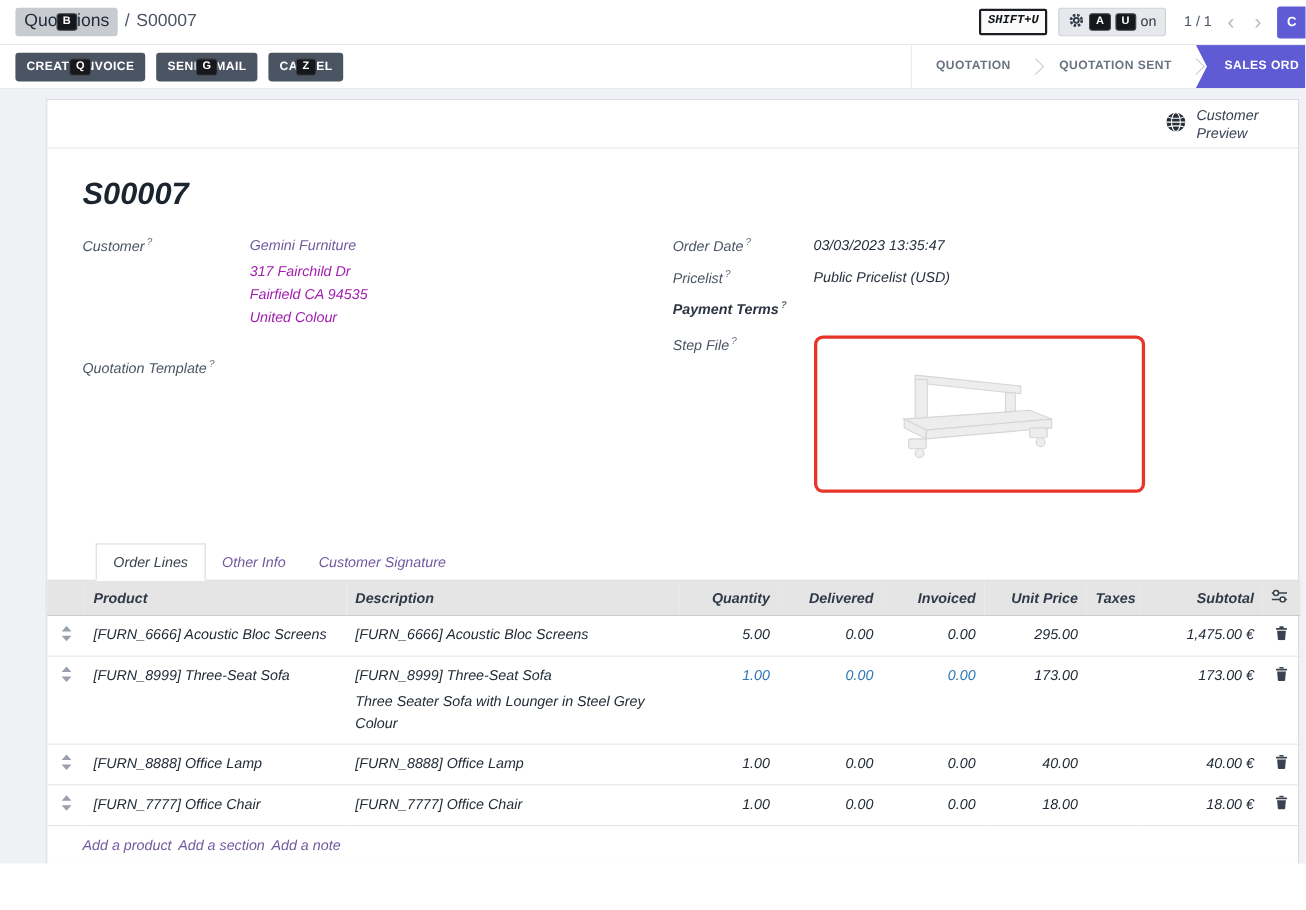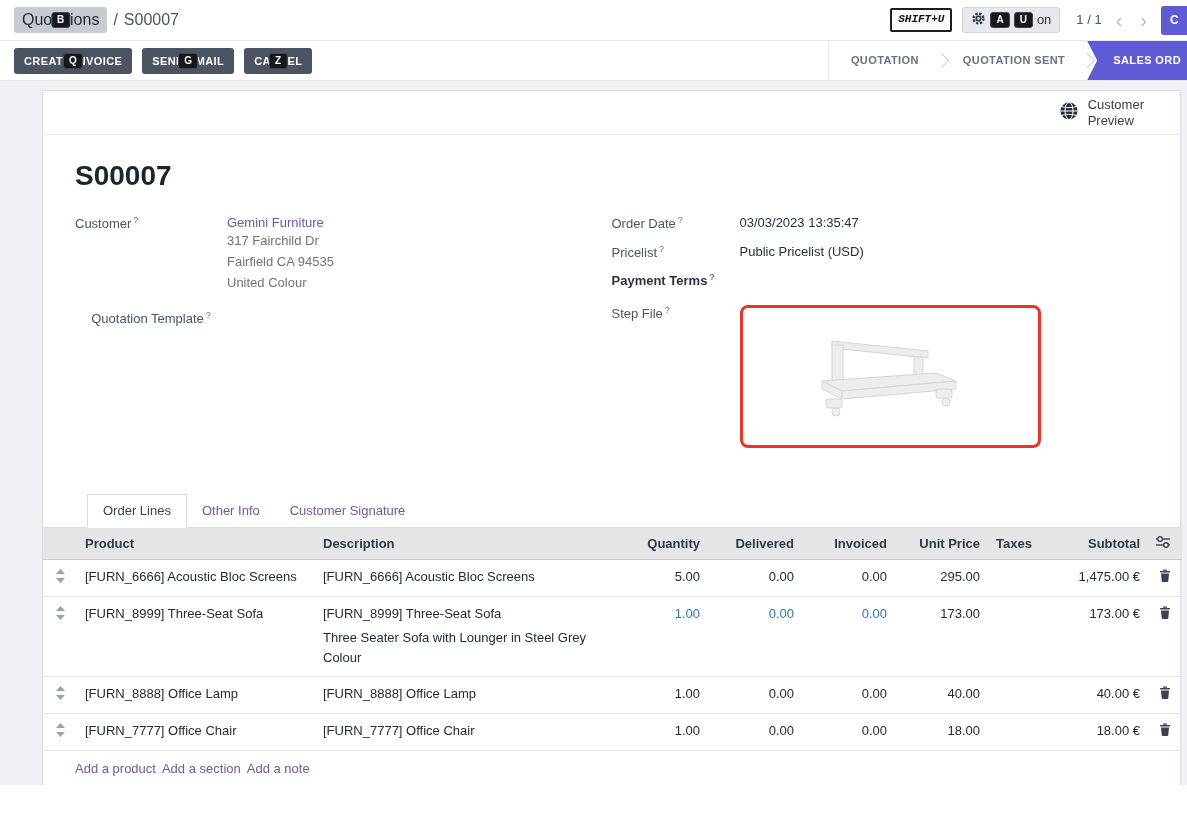--- a/index.html
+++ b/index.html
@@ -35,38 +35,38 @@
   
   .actionbar{height:40px;display:flex;align-items:stretch;border-bottom:1px solid var(--line);background:#fff;overflow:hidden;}
   .actionbar-left{display:flex;align-items:center;gap:10px;padding:0 14px;flex:1;}
   .btn-dark{position:relative;background:var(--btn-dark);color:#fff;border:none;font-size:11px;font-weight:700;letter-spacing:.4px;padding:7px 10px;border-radius:3px;cursor:pointer;font-family:inherit;}
   .btn-dark .key-badge{position:absolute;left:50%;top:50%;transform:translate(-50%,-50%);}
   .statusbar{display:flex;align-items:stretch;border-left:1px solid var(--line);}
   .stage{display:flex;align-items:center;padding:0 22px;font-size:11px;font-weight:700;letter-spacing:.4px;color:#6b7280;position:relative;background:#fff;cursor:pointer;white-space:nowrap;}
   .stage.sep::after{content:"";width:10px;height:10px;border-top:1px solid #C8CCD2;border-right:1px solid #C8CCD2;transform:rotate(45deg);position:absolute;right:-6px;top:50%;margin-top:-6px;background:#fff;z-index:2;}
   .stage.active{background:var(--accent);color:#fff;clip-path:polygon(0 0,100% 0,100% 100%,0 100%,10px 50%);padding:0 6px 0 26px;}
   
-  .page{background:#F0F1F4;height:704px;overflow:hidden;}
+  .page{background:#F0F1F4;height:704px;overflow:hidden;font-style:italic;}
   .sheet{margin:9px 6px 0 42px;background:#fff;border:1px solid var(--border);border-bottom:none;min-height:760px;box-shadow:0 1px 2px rgba(0,0,0,.05);}
   .sheet-topbar{height:44px;display:flex;justify-content:flex-end;align-items:center;gap:10px;padding-right:36px;border-bottom:1px solid var(--line);}
   .cust-preview{display:flex;align-items:center;gap:9px;cursor:pointer;}
   .cust-preview .txt{font-size:13px;color:#374151;line-height:1.2;}
   .sheet-body{padding:0 32px;}
   h1.doc-title{font-size:28px;font-weight:700;color:#1C2430;margin:24px 0 20px;}
   .fields{display:flex;min-height:282px;}
   .fcol{flex:1;}
   .field{display:flex;margin-bottom:10px;font-size:13px;align-items:flex-start;}
   .fcol.left .flabel{width:152px;flex:none;}
   .fcol.right .flabel{width:128px;flex:none;}
   .flabel{color:#4b5563;padding-top:2px;}
   .flabel.bold{font-weight:700;color:#2B3440;}
   .help{font-size:9px;color:#6b7280;vertical-align:super;margin-left:2px;}
   .fvalue{color:#26303C;padding-top:2px;}
   a.link, .link{color:var(--link);text-decoration:none;cursor:pointer;}
-  .addr{margin-top:1px;line-height:1.6;color:#737373;}
+  .addr{margin-top:7px;line-height:1.6;color:#a21caf;}
   .step-box{width:301px;height:143px;border:3px solid var(--red);border-radius:8px;background:#fff;display:flex;align-items:center;justify-content:center;margin-top:2px;}
   
   .tabs{display:flex;align-items:flex-end;padding-left:44px;border-bottom:1px solid var(--border);height:33px;}
   .tab{font-size:13px;padding:8px 15px;color:var(--link);cursor:pointer;}
   .tab.active{background:#fff;border:1px solid var(--border);border-bottom:1px solid #fff;margin-bottom:-1px;color:#39424E;}
   
   table.lines{width:100%;border-collapse:collapse;font-size:13px;table-layout:fixed;}
   .lines thead th{background:#e5e5e5;color:#2F3947;font-weight:700;text-align:left;padding:8px 8px;border-bottom:1px solid #C9CDD3;}
   .lines th.num,.lines td.num{text-align:right;}
   .lines tbody td{padding:9px 8px;border-bottom:1px solid #E3E5E8;color:#222B36;vertical-align:top;}
@@ -169,21 +169,21 @@
             <span class="flabel"><span>Customer</span><sup class="help">?</sup></span>
             <span class="fvalue">
               <a class="link">Gemini Furniture</a>
               <div class="addr">
                 <div>317 Fairchild Dr</div>
                 <div>Fairfield CA 94535</div>
                 <div>United Colour</div>
               </div>
             </span>
           </div>
-          <div class="field" style="margin-top:14px;text-align:center;">
+          <div class="field" style="margin-top:24px;">
             <span class="flabel"><span>Quotation Template</span><sup class="help">?</sup></span>
             <span class="fvalue"></span>
           </div>
         </div>
 
         <div class="fcol right">
           <div class="field">
             <span class="flabel"><span>Order Date</span><sup class="help">?</sup></span>
             <span class="fvalue">03/03/2023 13:35:47</span>
           </div>

